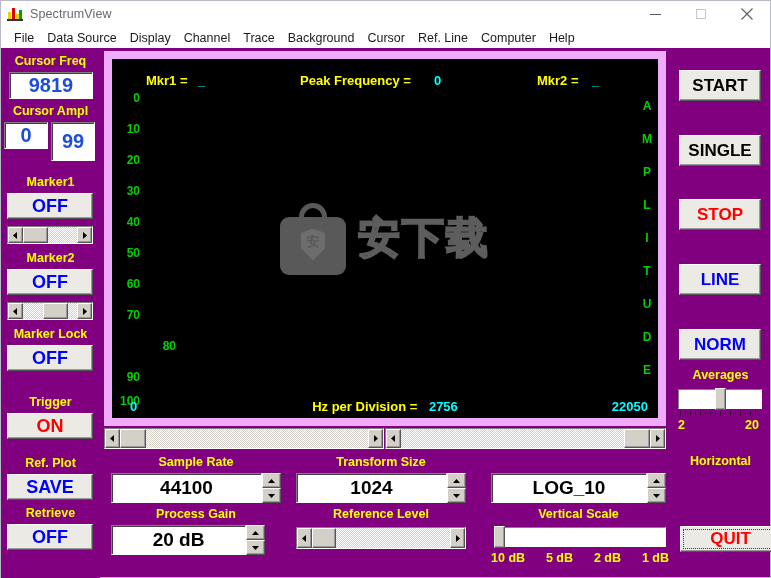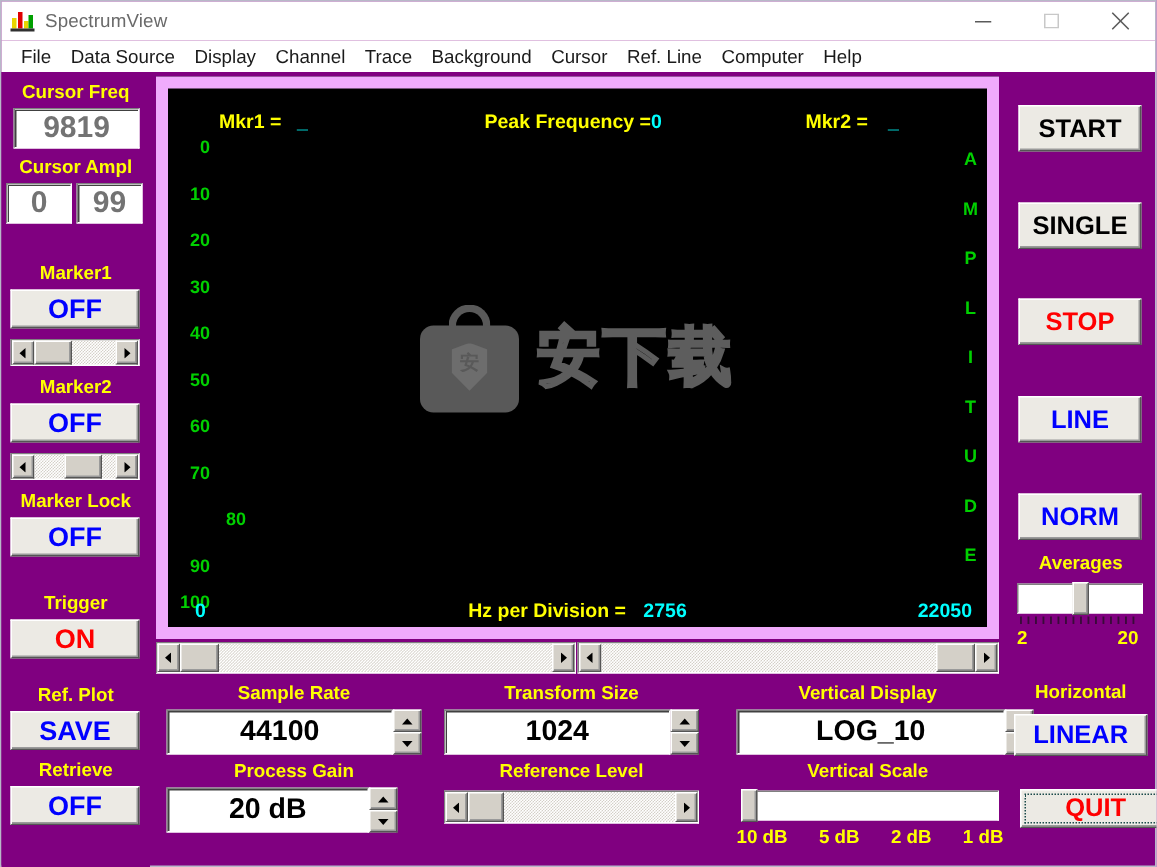--- a/index.html
+++ b/index.html
@@ -77,21 +77,21 @@
     white-space: nowrap;
   }
   .field {
     background: #ffffff;
     border-top: 1px solid #808080;
     border-left: 1px solid #808080;
     border-right: 1px solid #ffffff;
     border-bottom: 1px solid #ffffff;
     box-shadow: inset 1px 1px 0 #404040;
     display: flex; align-items: center; justify-content: center;
-    color: #737373; font-weight: bold;
+    color: #1d4ed8; font-weight: bold;
     box-sizing: border-box;
   }
   .btn3d {
     background: #eceae4;
     border-top: 1px solid #ffffff;
     border-left: 1px solid #ffffff;
     border-right: 1px solid #555555;
     border-bottom: 1px solid #555555;
     box-shadow: inset -1px -1px 0 #9a9a9a;
     display: flex; align-items: center; justify-content: center;
@@ -364,21 +364,21 @@
     <div class="menu-item">Help</div>
   </div>
 
   <div class="left-panel">
 
     <div class="lbl" style="position:absolute;left:0;top:6px;width:99px;">Cursor Freq</div>
     <div class="field" style="position:absolute;left:8px;top:24px;width:84px;height:27px;font-size:20px;">9819</div>
 
     <div class="lbl" style="position:absolute;left:0;top:56px;width:99px;">Cursor Ampl</div>
     <div class="field" style="position:absolute;left:3px;top:74px;width:44px;height:27px;font-size:20px;">0</div>
-    <div class="field" style="position:absolute;left:50px;top:74px;width:44px;height:27px;font-size:20px;">99</div>
+    <div class="field" style="position:absolute;left:50px;top:74px;width:44px;height:39px;font-size:20px;">99</div>
 
     <div class="lbl" style="position:absolute;left:0;top:127px;width:99px;">Marker1</div>
     <div class="btn3d" style="position:absolute;left:6px;top:145px;width:86px;height:26px;">
       <span class="blue-txt" style="font-size:18px;">OFF</span>
     </div>
     <div class="sbar" style="position:absolute;left:6px;top:178px;width:86px;height:18px;">
       <div class="sbar-arrow">
         <svg width="7" height="7" viewBox="0 0 7 7">
             <polygon points="5,0 5,7 1,3.5" fill="#000"></polygon>
           </svg>
@@ -432,35 +432,35 @@
     <div class="btn3d" style="position:absolute;left:6px;top:476px;width:86px;height:26px;">
       <span class="blue-txt" style="font-size:18px;">OFF</span>
     </div>
   </div>
 
   <div class="plot-wrap">
 
     <div class="hdr-txt" style="left:34px;top:14px;">Mkr1 =</div>
     <div class="hdr-txt cyan" style="left:86px;top:14px;">_</div>
 
-    <div class="hdr-txt" style="left:195px;top:14px;padding-left:16px;">Peak Frequency =</div>
+    <div class="hdr-txt" style="left:172px;top:14px;padding-left:16px;">Peak Frequency =</div>
     <div class="hdr-txt cyan" style="left:322px;top:14px;">0</div>
 
     <div class="hdr-txt" style="left:425px;top:14px;">Mkr2 =</div>
     <div class="hdr-txt cyan" style="left:480px;top:14px;">_</div>
 
     <div class="ytick" style="left:0;width:28px;top:32px;">0</div>
     <div class="ytick" style="left:0;width:28px;top:63px;">10</div>
     <div class="ytick" style="left:0;width:28px;top:94px;">20</div>
     <div class="ytick" style="left:0;width:28px;top:125px;">30</div>
     <div class="ytick" style="left:0;width:28px;top:156px;">40</div>
     <div class="ytick" style="left:0;width:28px;top:187px;">50</div>
     <div class="ytick" style="left:0;width:28px;top:218px;">60</div>
     <div class="ytick" style="left:0;width:28px;top:249px;">70</div>
-    <div class="ytick" style="left:4px;width:28px;top:280px;padding-left:20px;">80</div>
+    <div class="ytick" style="left:16px;width:28px;top:280px;padding-left:20px;">80</div>
     <div class="ytick" style="left:0;width:28px;top:311px;">90</div>
     <div class="ytick" style="left:0;width:28px;top:335px;">100</div>
 
     <div>
       <div class="ampl-letter" style="right:5px;top:40px;">A</div>
       <div class="ampl-letter" style="right:5px;top:73px;">M</div>
       <div class="ampl-letter" style="right:5px;top:106px;">P</div>
       <div class="ampl-letter" style="right:5px;top:139px;">L</div>
       <div class="ampl-letter" style="right:5px;top:172px;">I</div>
       <div class="ampl-letter" style="right:5px;top:205px;">T</div>
@@ -584,22 +584,21 @@
       <div class="sbar-track">
         <div class="sbar-thumb" style="left:0;width:24px;"></div>
       </div>
       <div class="sbar-arrow">
         <svg width="7" height="7" viewBox="0 0 7 7">
             <polygon points="2,0 2,7 6,3.5" fill="#000"></polygon>
           </svg>
       </div>
     </div>
 
-    <div class="ctl-label" style="position:absolute;left:390px;top:4px;width:175px;">Vertical Display</div>
-    <div class="num-box" style="position:absolute;left:390px;top:22px;width:198px;justify-content:space-between;">
+    <div class="num-box" style="position:absolute;left:390px;top:22px;width:175px;justify-content:space-between;">
       <div class="num-val">LOG_10</div>
       <div class="spin">
         <div class="spin-b">
           <svg width="9" height="6" viewBox="0 0 9 6">
               <polygon points="4.5,1 8,5 1,5" fill="#000"></polygon>
             </svg>
         </div>
         <div class="spin-b">
           <svg width="9" height="6" viewBox="0 0 9 6">
               <polygon points="4.5,5 1,1 8,1" fill="#000"></polygon>
@@ -641,22 +640,19 @@
     <div class="ctl-label" style="position:absolute;left:0;top:320px;width:103px;">Averages</div>
     <div class="trackbar" style="position:absolute;left:9px;top:341px;width:84px;height:27px;">
       <div class="tb-groove"></div>
       <div class="tb-thumb" style="left:37px;"></div>
       <div class="tb-ticks"></div>
     </div>
     <div class="avg-lim" style="left:9px;top:370px;">2</div>
     <div class="avg-lim" style="left:76px;top:370px;">20</div>
 
     <div class="ctl-label" style="position:absolute;left:0;top:406px;width:103px;">Horizontal</div>
-    <div class="btn3d" style="position:absolute;left:7px;top:428px;width:89px;height:28px;">
-      <span class="blue-txt" style="font-size:17px;">LINEAR</span>
-    </div>
 
     <div class="btn3d quit-focus" style="position:absolute;left:11px;top:478px;width:101px;height:26px;">
       <span class="red-txt" style="font-size:17px;">QUIT</span>
     </div>
   </div>
 
 </div>
 
 </body></html>

